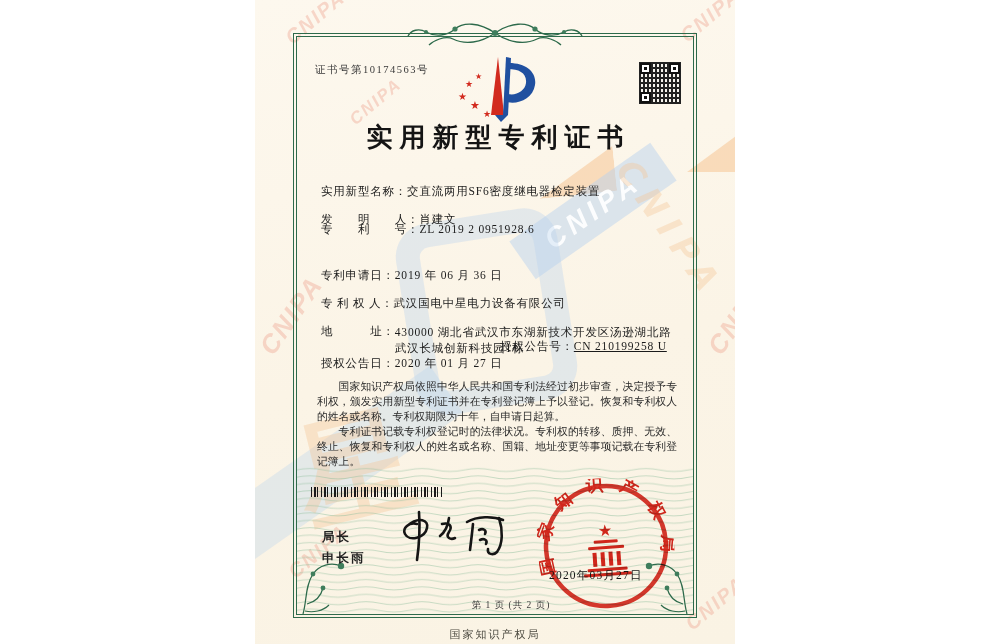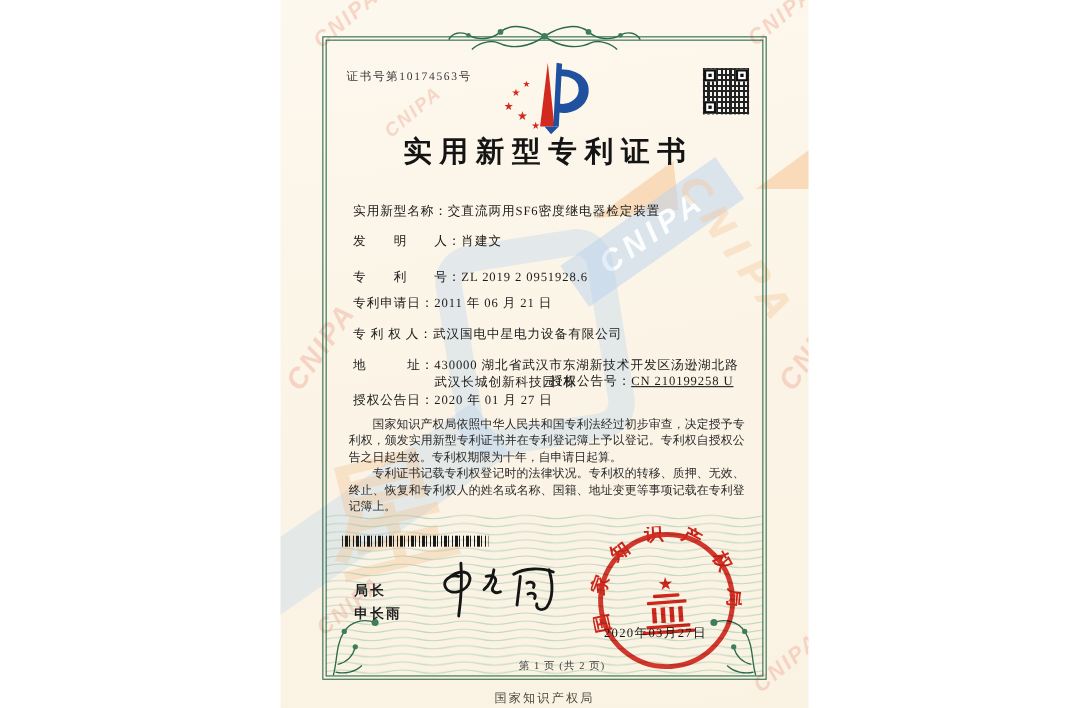--- a/index.html
+++ b/index.html
@@ -151,32 +151,32 @@
       </div>
     <div class="f" style="left:1px;bottom:1px;">
         <i></i>
       </div>
   </div>
 
   <div class="abs title">实用新型专利证书</div>
 
   <div class="abs row" style="top:184px;"><span class="lbl">实用新型名称：</span><span class="val">交直流两用SF6密度继电器检定装置</span></div>
   <div class="abs row" style="top:212px;text-align:center;"><span class="lbl">发　　明　　人：</span><span class="val">肖建文</span></div>
-  <div class="abs row" style="top:244px;"><span class="lbl">专　　利　　号：</span><span class="val">ZL 2019 2 0951928.6</span></div>
-  <div class="abs row" style="top:268px;"><span class="lbl">专利申请日：</span><span class="val">2011 年 06 月 21 日</span></div>
+  <div class="abs row" style="top:222px;"><span class="lbl">专　　利　　号：</span><span class="val">ZL 2019 2 0951928.6</span></div>
+  <div class="abs row" style="top:268px;"><span class="lbl">专利申请日：</span><span class="val">2019 年 06 月 36 日</span></div>
   <div class="abs row" style="top:296px;"><span class="lbl">专 利 权 人：</span><span class="val">武汉国电中星电力设备有限公司</span></div>
   <div class="abs row row6" style="top:324px;">
       <span class="lbl">地　　　址：</span>
       <span class="val">430000 湖北省武汉市东湖新技术开发区汤逊湖北路武汉长城创新科技园1栋</span>
     </div>
   <div class="abs row" style="top:356px;"><span class="lbl">授权公告日：</span><span class="val">2020 年 01 月 27 日</span></div>
   <div class="abs row" style="top:339px;left:245px;text-decoration:underline;"><span class="lbl">授权公告号：</span><span class="val">CN 210199258 U</span></div>
 
   <div class="abs legal">
-    <p>国家知识产权局依照中华人民共和国专利法经过初步审查，决定授予专利权，颁发实用新型专利证书并在专利登记簿上予以登记。专利权自授权公告之日起生效。专利权期限为十年，自申请日起算。</p>
+    <p>国家知识产权局依照中华人民共和国专利法经过初步审查，决定授予专利权，颁发实用新型专利证书并在专利登记簿上予以登记。恢复和专利权人的姓名或名称。专利权期限为十年，自申请日起算。</p>
     <p>专利证书记载专利权登记时的法律状况。专利权的转移、质押、无效、终止、恢复和专利权人的姓名或名称、国籍、地址变更等事项记载在专利登记簿上。</p>
   </div>
 
   <div class="abs barcode"></div>
 
   <div class="abs director" style="top:529px;">局长</div>
   <div class="abs director" style="top:550px;">申长雨</div>
   <svg class="abs signature" width="130" height="56" viewBox="0 0 130 56">
     <g fill="none" stroke="#151515" stroke-width="2.6" stroke-linecap="round">
       <path d="M14 18 C 26 8 36 12 34 20 C 32 30 16 34 12 26 C 9 20 16 14 24 16"></path>

